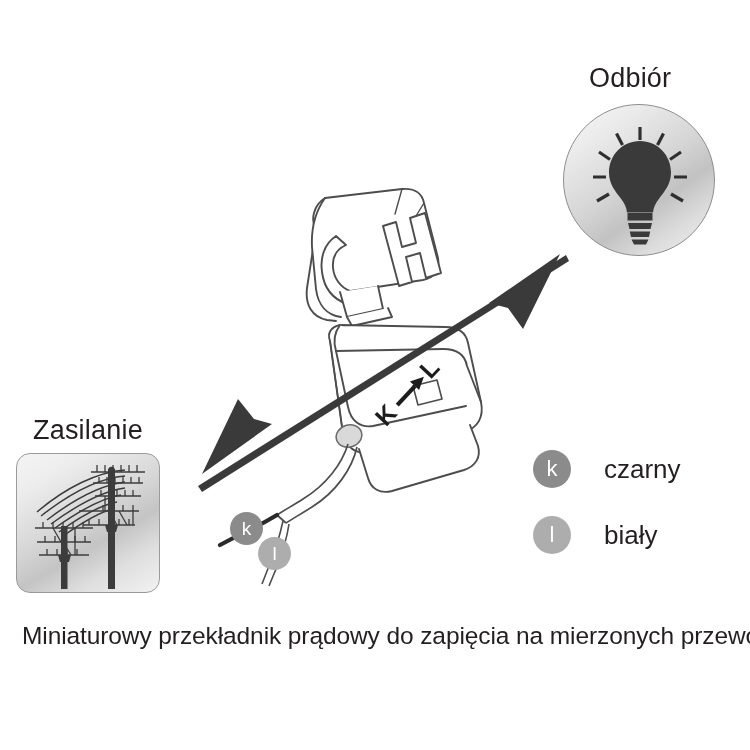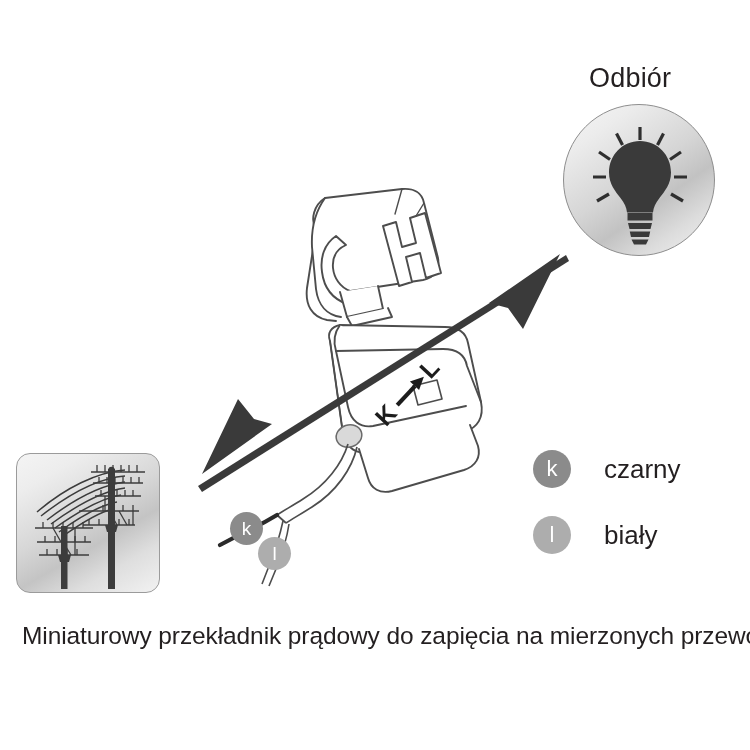--- a/index.html
+++ b/index.html
@@ -153,20 +153,21 @@
                C 51.5 86.5 45 79 45 67.5
                C 45 50 58.5 36 76 36 Z" fill="#3a3a3a"></path>
 
       <rect x="63.5" y="108" width="25" height="7.5" fill="#3a3a3a"></rect>
       <path d="M64 118 L 88 118 L 86.5 124 L 65.5 124 Z" fill="#3a3a3a"></path>
       <path d="M65.8 126.5 L 86.2 126.5 L 85 132 L 67 132 Z" fill="#3a3a3a"></path>
       <path d="M67.5 134.5 L 84.5 134.5 L 82 139.5 L 70 139.5 Z" fill="#3a3a3a"></path>
     </svg>
   </div>
 
+  <div class="abs section-label" id="zasilanie-label">Zasilanie</div>
 
   <div class="abs" id="zasilanie-box">
     <svg width="144" height="140" viewBox="0 0 144 140">
       <g stroke="#3c3c3c" fill="none" stroke-width="1.5">
 
         <path d="M108 16 C 80 18 48 34 20 58"></path>
         <path d="M108 22 C 82 24 52 40 24 62"></path>
         <path d="M108 28 C 84 31 56 46 30 66"></path>
         <path d="M108 34 C 86 37 60 51 34 70"></path>
         <path d="M104 41 C 85 44 62 57 38 74"></path>

